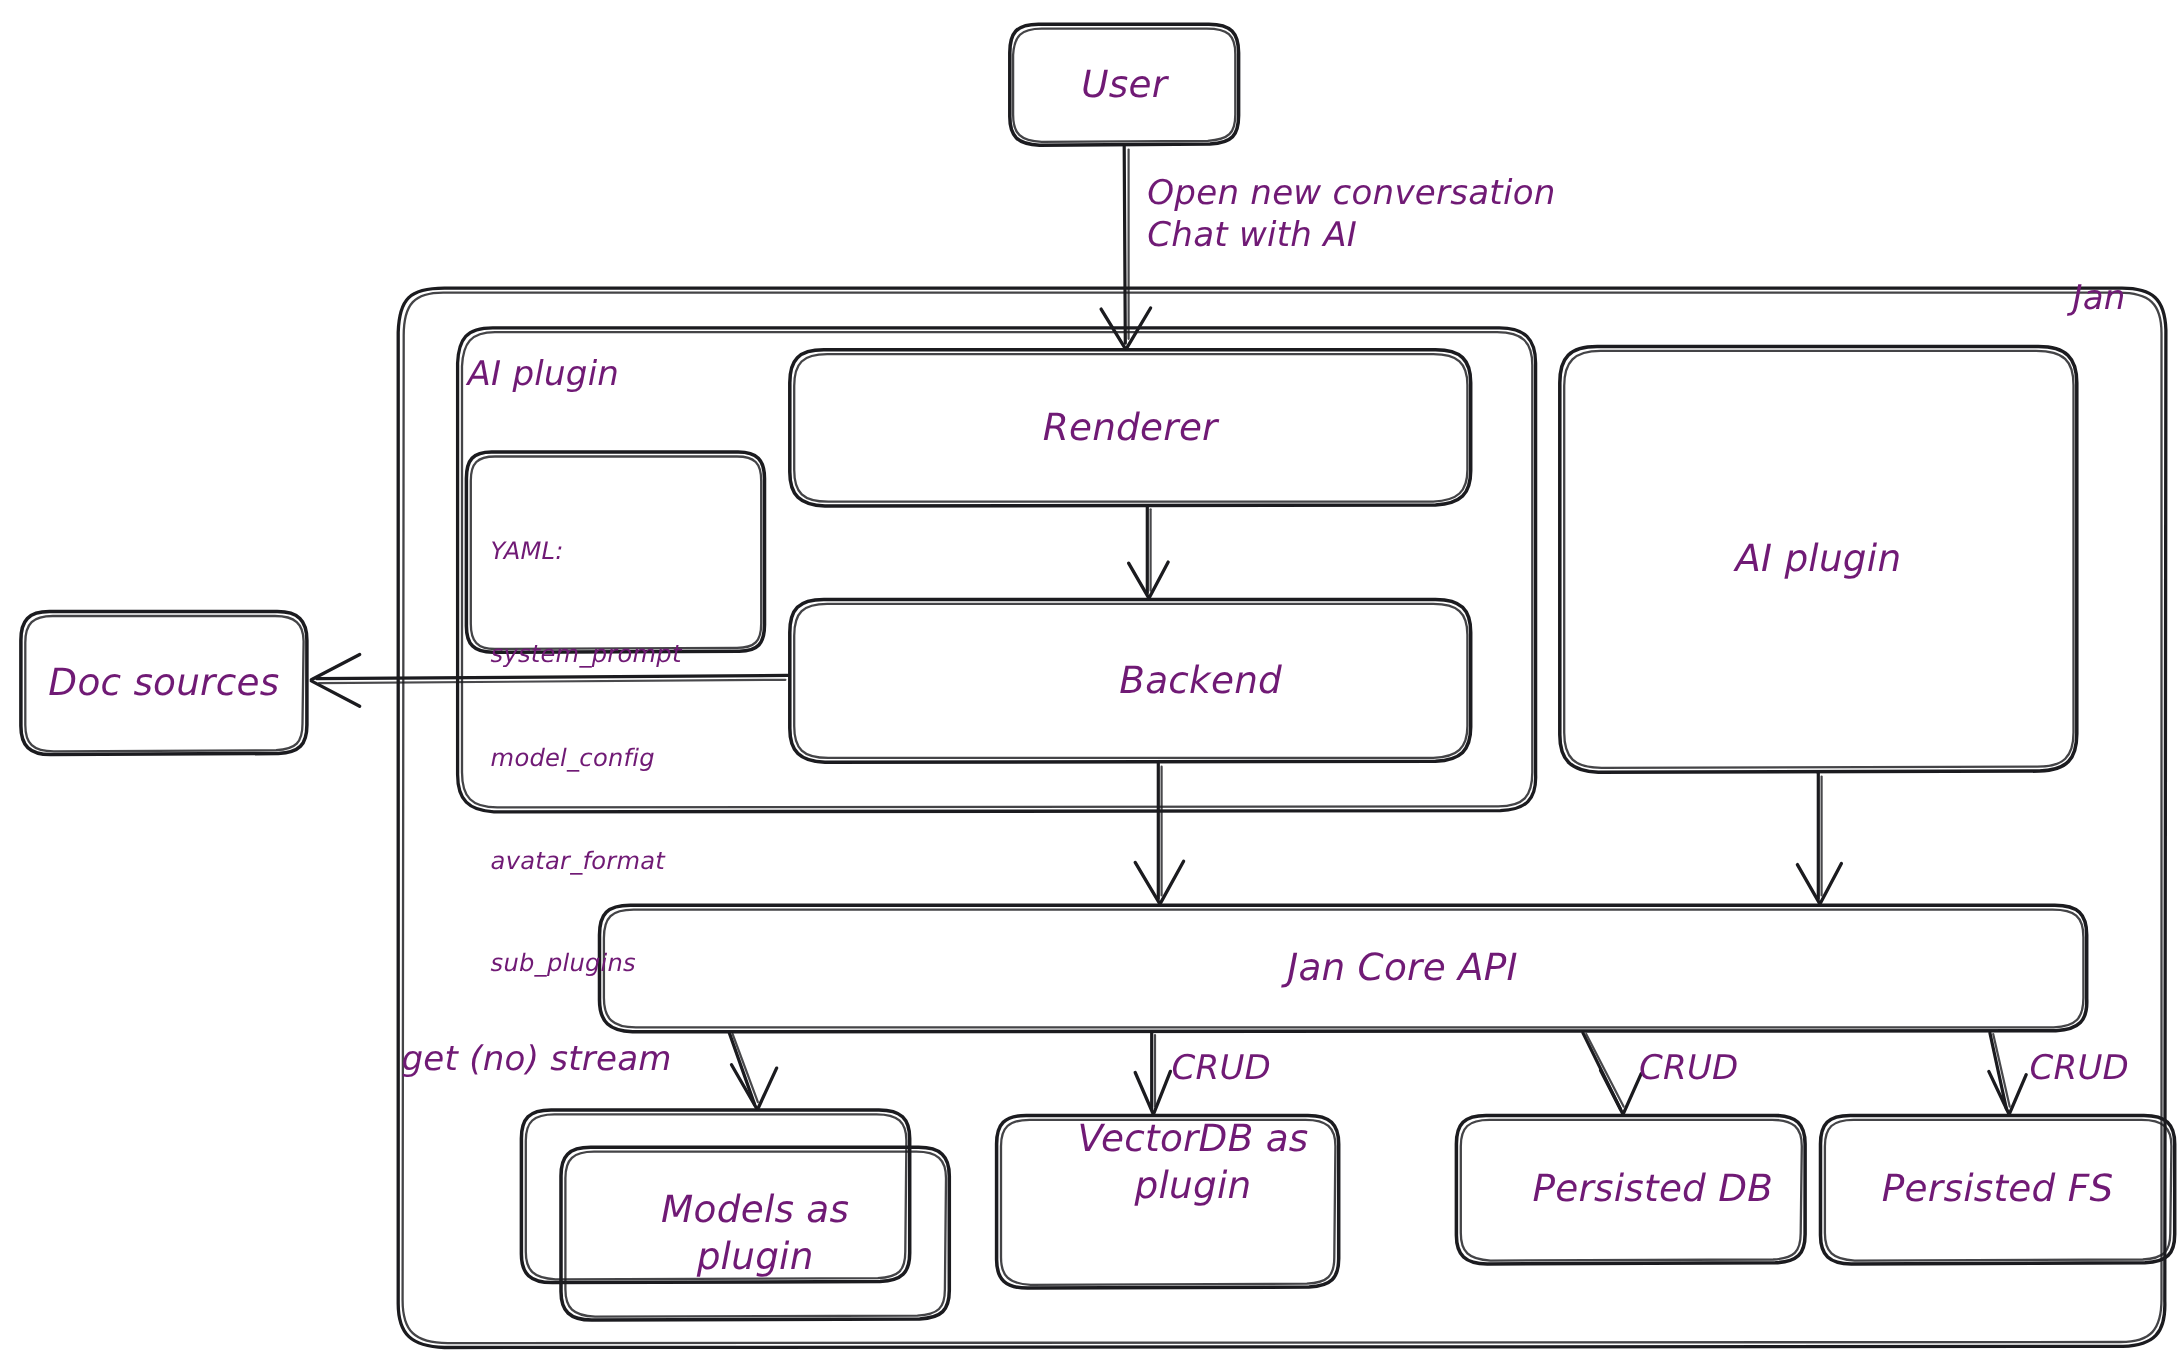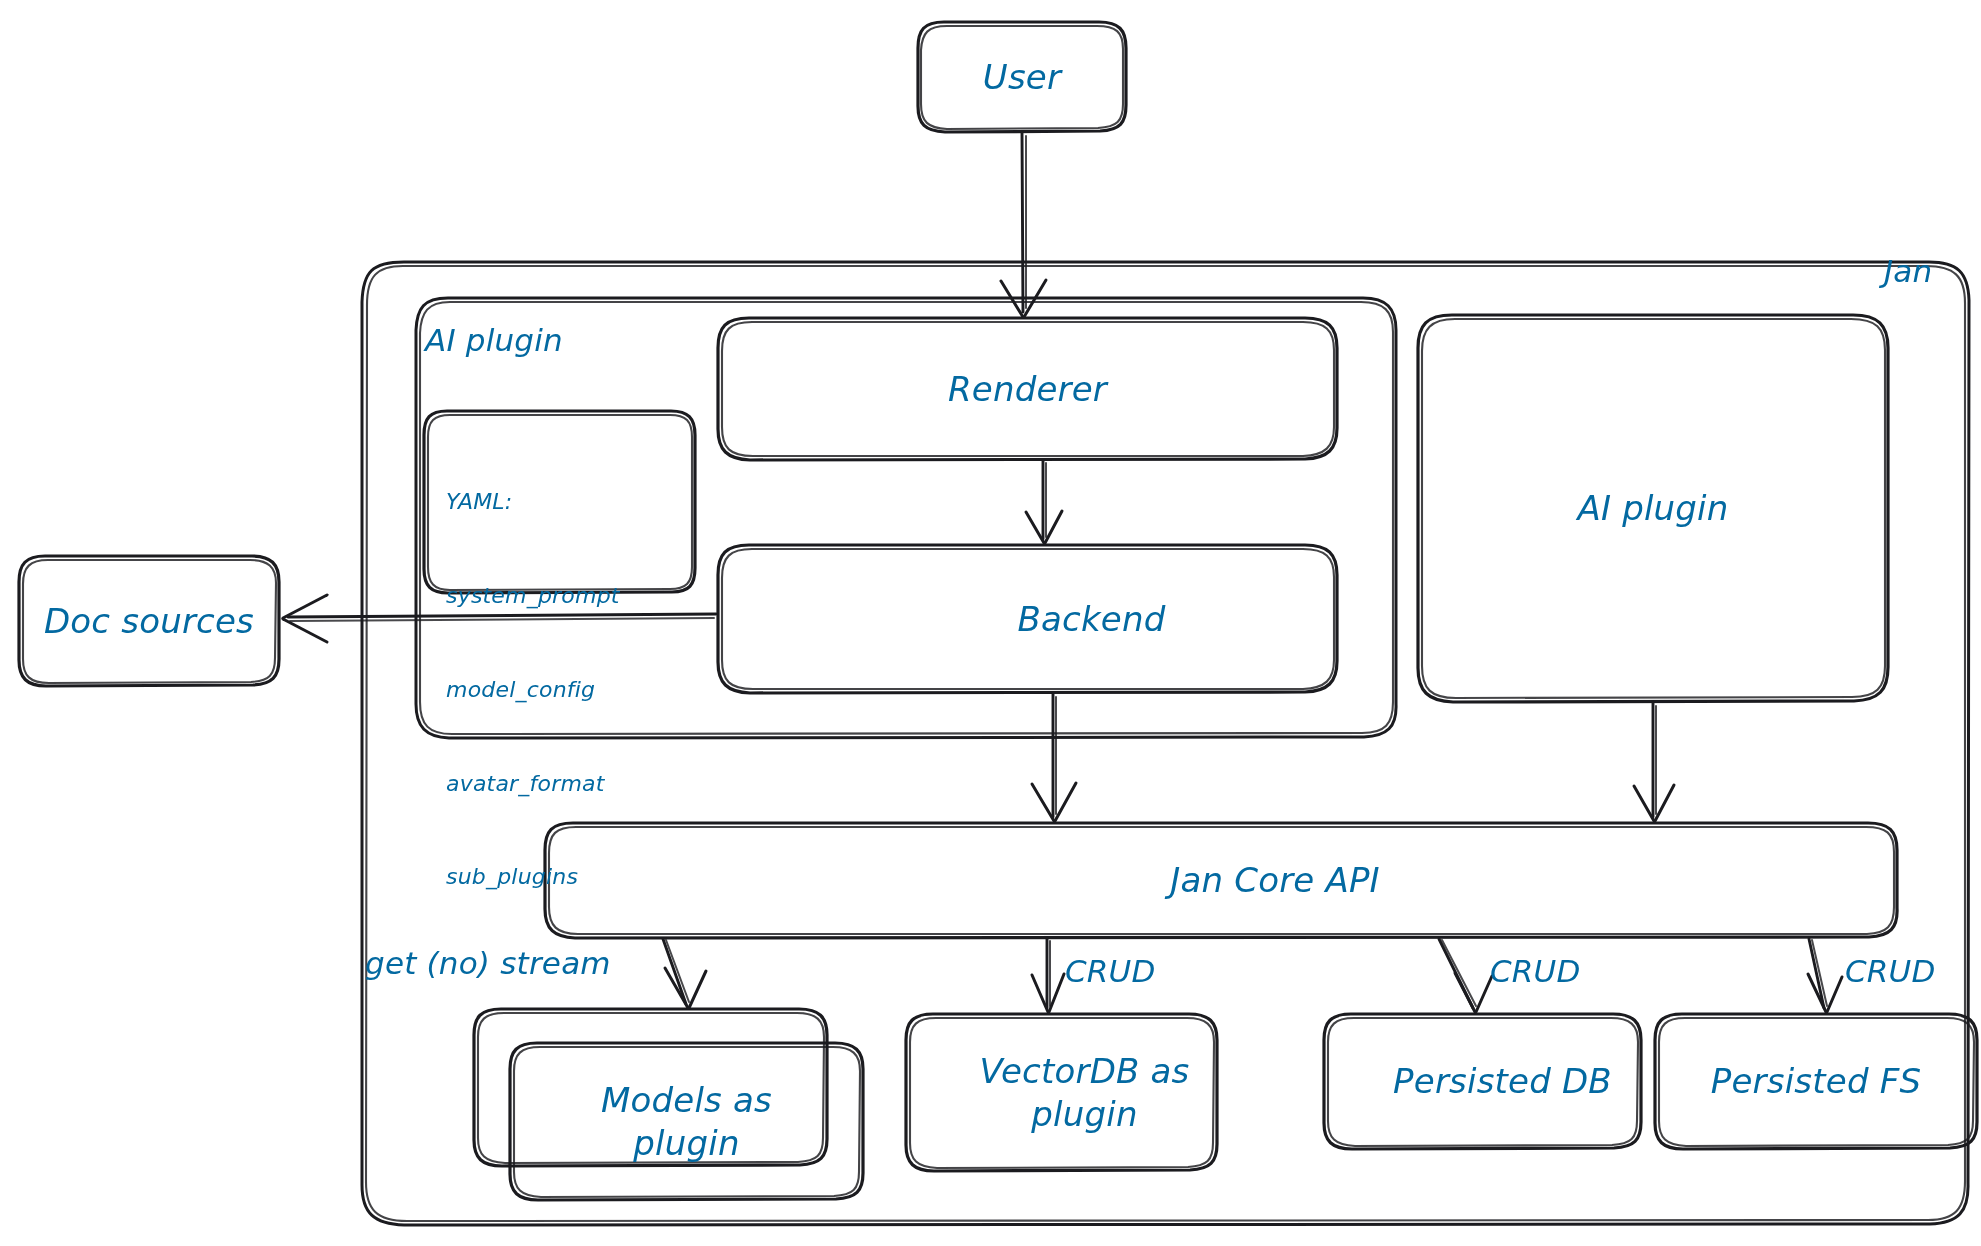--- a/index.html
+++ b/index.html
@@ -33,21 +33,21 @@
   .box-stroke { stroke-width: 3.2; }
   .box-stroke-2 { stroke-width: 2.1; opacity: 0.82; }
   .container-stroke { stroke-width: 3.0; }
   .arrow-line { stroke-width: 2.9; }
   .arrow-line-2 { stroke-width: 2.0; opacity: 0.8; }
   .arrow-head { stroke-width: 3.0; }
 
   .lbl {
     position: absolute;
     font-family: "DejaVu Sans", sans-serif;
-    color: #0369a1;
+    color: #701a75;
     white-space: pre;
     line-height: 1.26;
     letter-spacing: 0.2px;
     pointer-events: none;
   }
   .lbl-node {
     font-size: 34px;
     text-align: center;
     font-style: italic;
   }
@@ -419,27 +419,29 @@
 
   <div class="lbl lbl-node center-box" style="left:718px; top:545px; width:747px; height:148px;">Backend</div>
 
   <div class="lbl lbl-node center-box" style="left:1418px; top:315px; width:470px; height:387px;">AI plugin</div>
 
   <div class="lbl lbl-node center-box" style="left:545px; top:823px; width:1460px; height:115px;">Jan Core API</div>
 
   <div class="lbl lbl-node center-box" style="left:510px; top:1043px; width:353px; height:157px;">Models as
 plugin</div>
 
-  <div class="lbl lbl-node center-box" style="left:906px; top:1014px; width:357px; height:157px;">VectorDB as
+  <div class="lbl lbl-node center-box" style="left:906px; top:978px; width:357px; height:157px;">VectorDB as
 plugin</div>
 
   <div class="lbl lbl-node center-box" style="left:1324px; top:1014px; width:317px; height:135px;padding-left:20px;">Persisted DB</div>
 
   <div class="lbl lbl-node center-box" style="left:1655px; top:1014px; width:322px; height:135px;">Persisted FS</div>
 
+  <div class="lbl lbl-edge" style="left:1043px; top:156px;">Open new conversation
+Chat with AI</div>
 
   <div class="lbl lbl-edge" style="left:365px; top:944px;">get (no) stream</div>
 
   <div class="lbl lbl-edge" style="left:1065px; top:952px;">CRUD</div>
 
   <div class="lbl lbl-edge" style="left:1490px; top:952px;">CRUD</div>
 
   <div class="lbl lbl-edge" style="left:1845px; top:952px;">CRUD</div>
 
   <div class="lbl lbl-yaml" style="left:446px; top:424px;">

